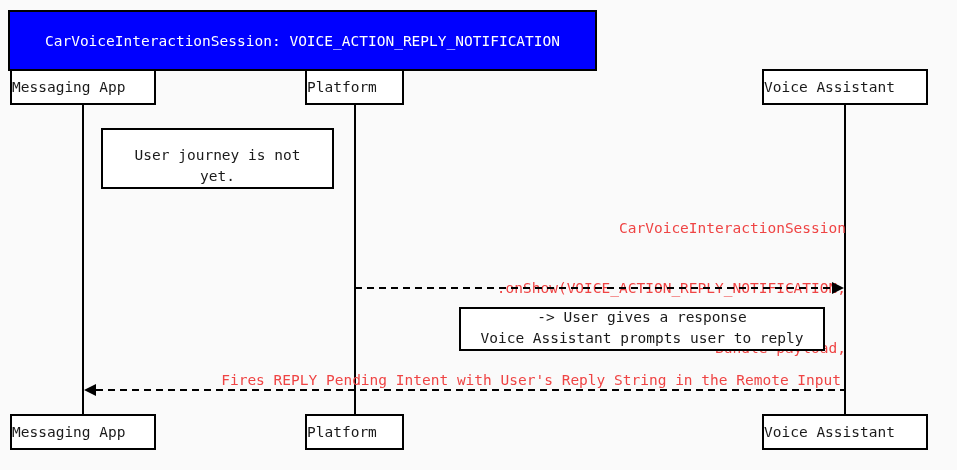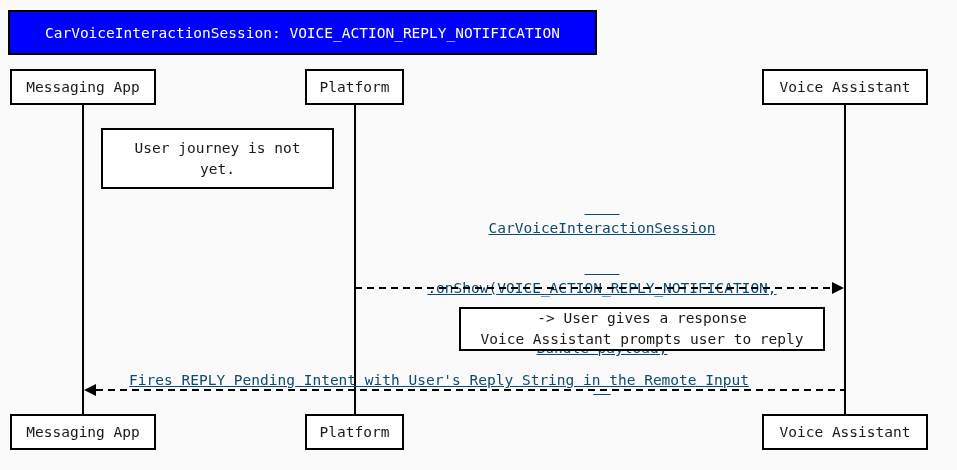--- a/index.html
+++ b/index.html
@@ -13,21 +13,21 @@
     height: 470px;
     background: #fafafa;
     font-family: "DejaVu Sans Mono", "Liberation Mono", monospace;
     overflow: hidden;
   }
   .title-banner {
     position: absolute;
     left: 8px;
     top: 10px;
     width: 589px;
-    height: 45px;
+    height: 61px;
     background: #0000ff;
     border: 2px solid #000000;
     box-sizing: border-box;
     display: flex;
     flex-direction: column;
     align-items: center;
     justify-content: center;
   }
   .title-line {
     color: #ffffff;
@@ -36,21 +36,20 @@
     white-space: pre;
     letter-spacing: 0px;
   }
   .participant-box {
     position: absolute;
     background: #ffffff;
     border: 2px solid #000000;
     box-sizing: border-box;
     display: flex;
     align-items: center;
-    justify-content: center;
     height: 36px;
   }
   .participant-label {
     font-size: 14.5px;
     color: #1a1a1a;
     white-space: pre;
     line-height: 16px;
   }
   .lifeline {
     position: absolute;
@@ -58,37 +57,36 @@
     background: #000000;
   }
   .note-box {
     position: absolute;
     background: #ffffff;
     border: 2px solid #000000;
     box-sizing: border-box;
     display: flex;
     flex-direction: column;
     align-items: center;
-    justify-content: center;
+    justify-content: flex-end;
   }
   .note-line {
     font-size: 14.5px;
     color: #1a1a1a;
     line-height: 21px;
     white-space: pre;
     text-align: center;
   }
   .msg-label {
     position: absolute;
-    text-align: center;
+    text-align: right;
     font-size: 14.5px;
-    color: #0c4a6e;
+    color: #ef4444;
     line-height: 20px;
     white-space: pre;
-    text-decoration: underline;
   }
   .msg-label-line { display: block; }
   .arrow-svg {
     position: absolute;
     overflow: visible;
   }
   .dash-line {
     stroke: #000000;
     stroke-width: 2;
     stroke-dasharray: 7 5;
@@ -135,21 +133,21 @@
   <svg class="arrow-svg" style="left:355px; top:280px;" width="492" height="18">
     <line class="dash-line" x1="0" y1="8" x2="479" y2="8"></line>
     <polygon class="arrow-head" points="489,8 477,2 477,14"></polygon>
   </svg>
 
   <div class="note-box" style="left:459px; top:307px; width:366px; height:44px;">
     <span class="note-line">-&gt; User gives a response</span>
     <span class="note-line">Voice Assistant prompts user to reply</span>
   </div>
 
-  <div class="msg-label" style="left:83px; top:370px; width:712px;">Fires REPLY Pending Intent with User's Reply String in the Remote Input</div>
+  <div class="msg-label" style="left:83px; top:370px; width:712px;padding-left:46px;">Fires REPLY Pending Intent with User's Reply String in the Remote Input</div>
 
   <svg class="arrow-svg" style="left:82px; top:382px;" width="764" height="18">
     <line class="dash-line" x1="14" y1="8" x2="763" y2="8"></line>
     <polygon class="arrow-head" points="2,8 14,2 14,14"></polygon>
   </svg>
 
   <div class="participant-box" style="left:10px; top:414px; width:146px;">
     <span class="participant-label">Messaging App</span>
   </div>
 

